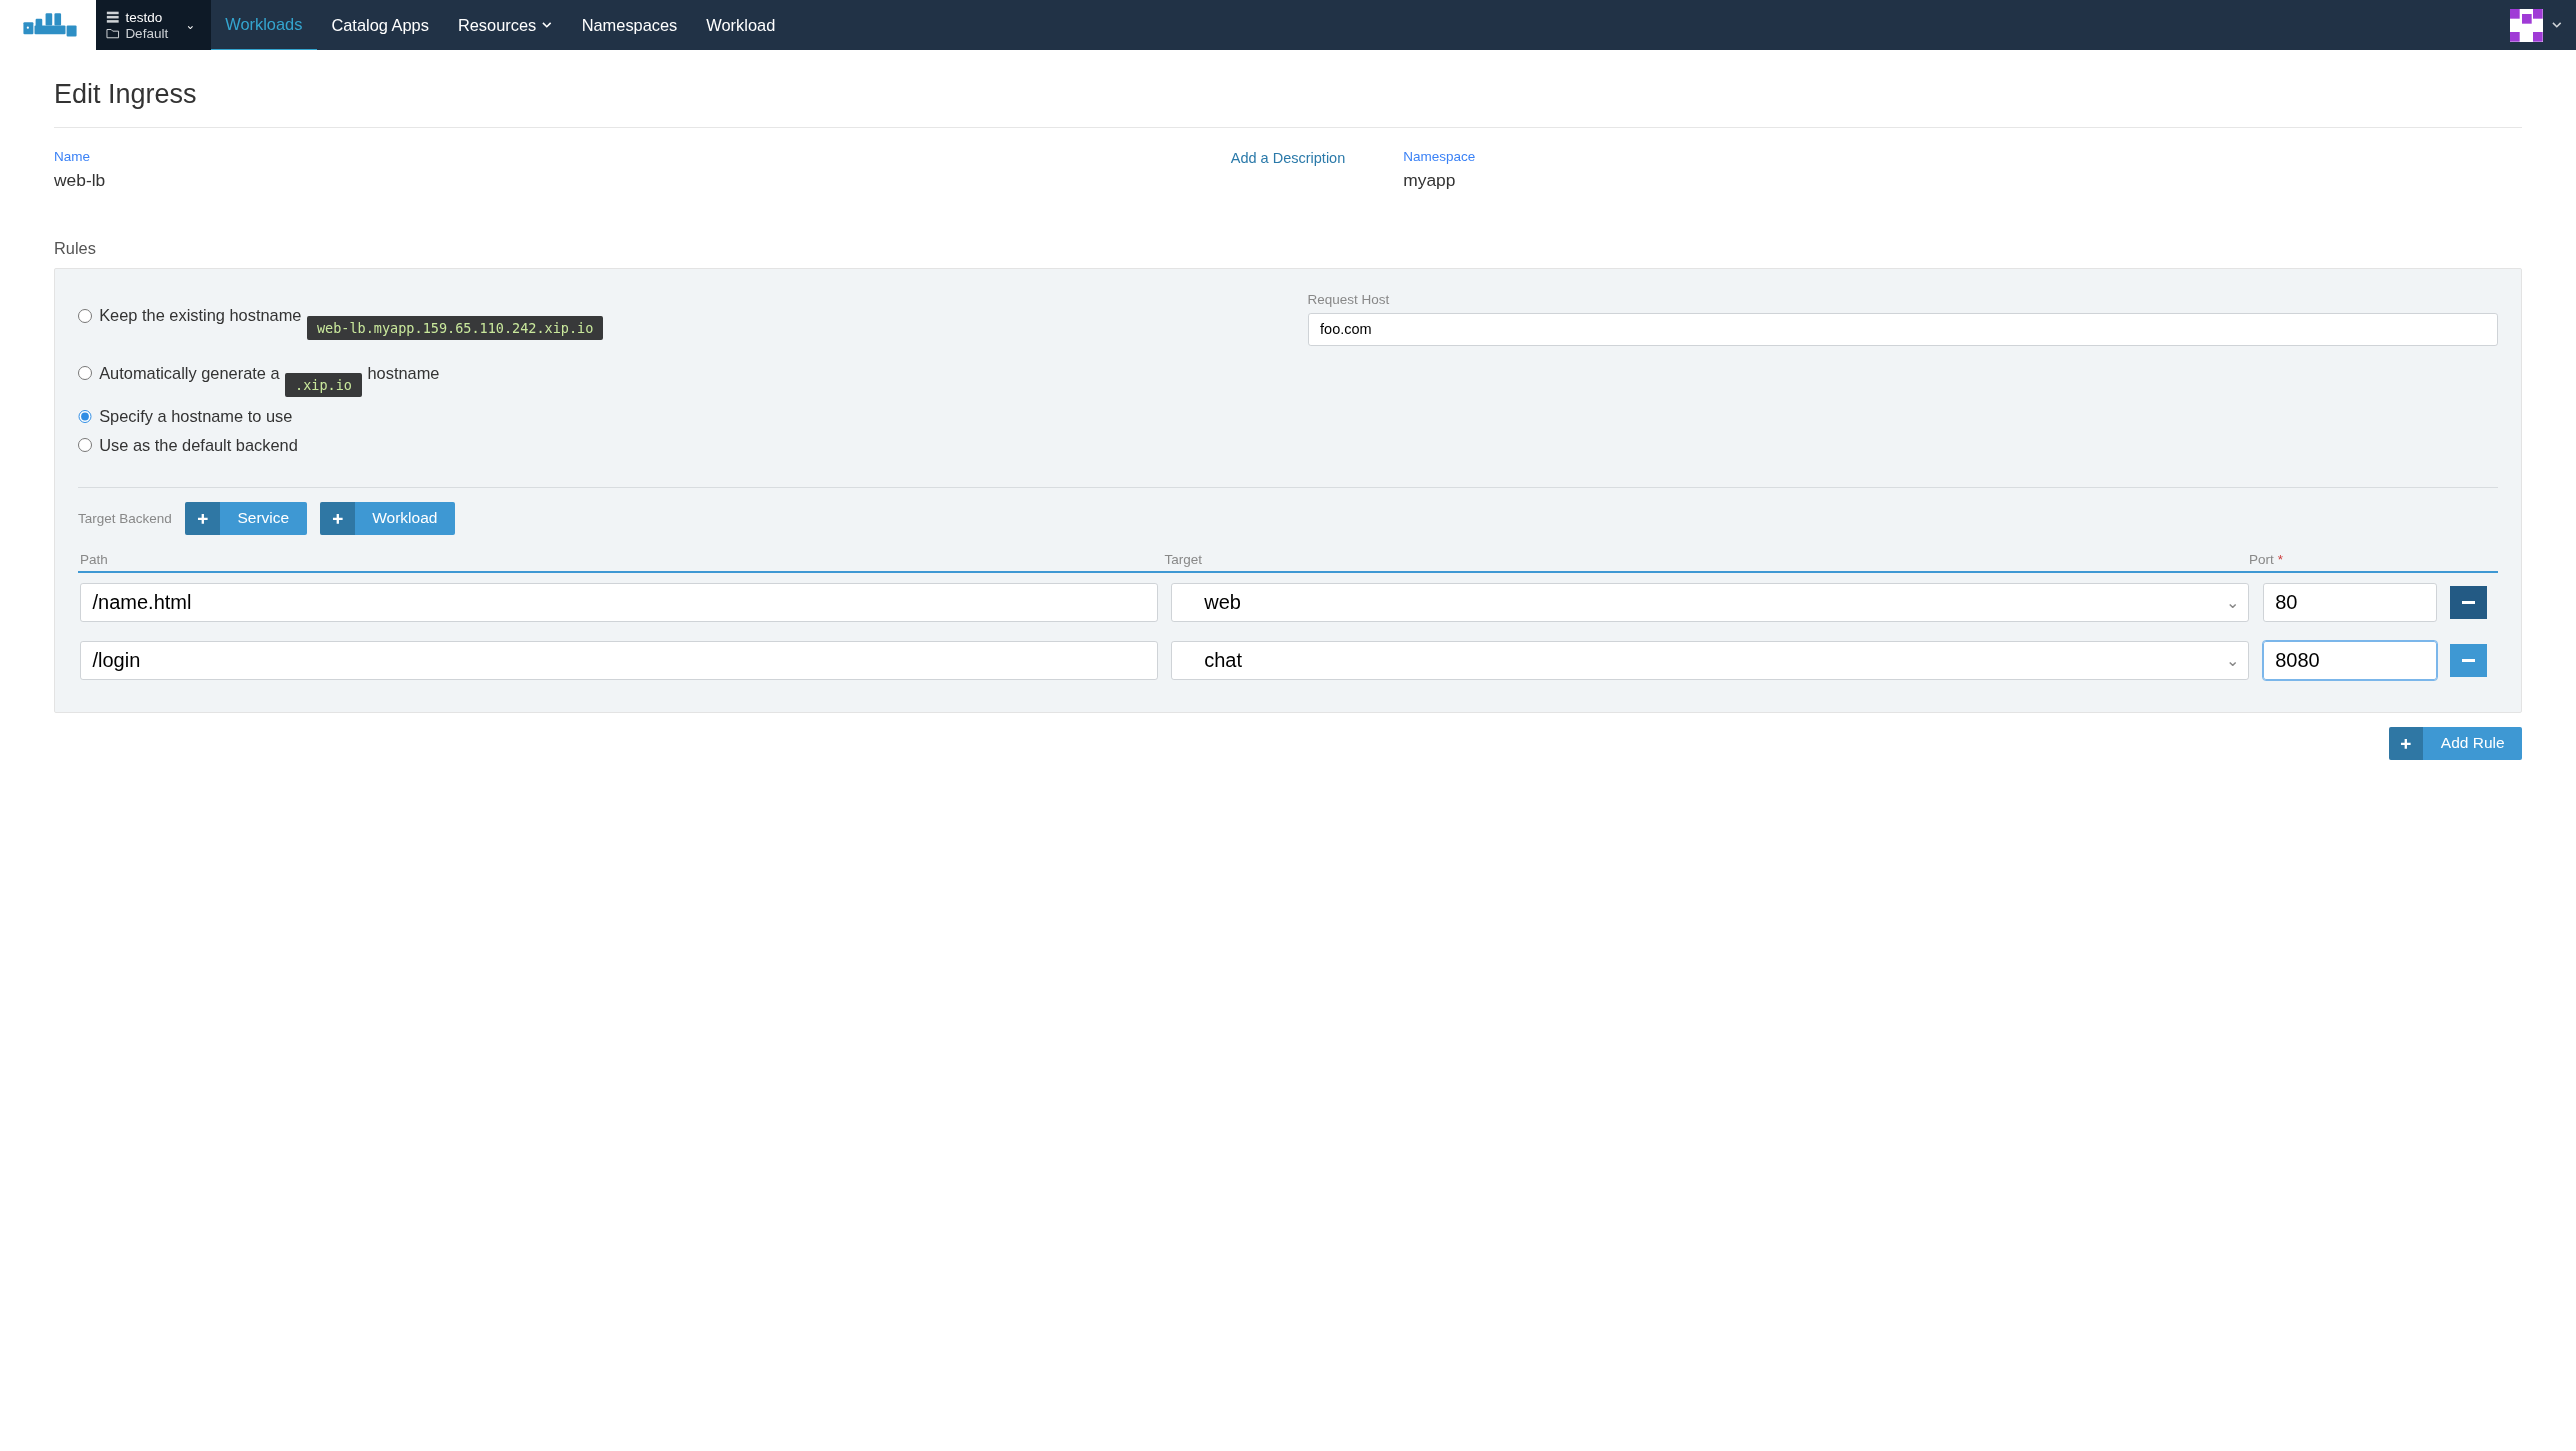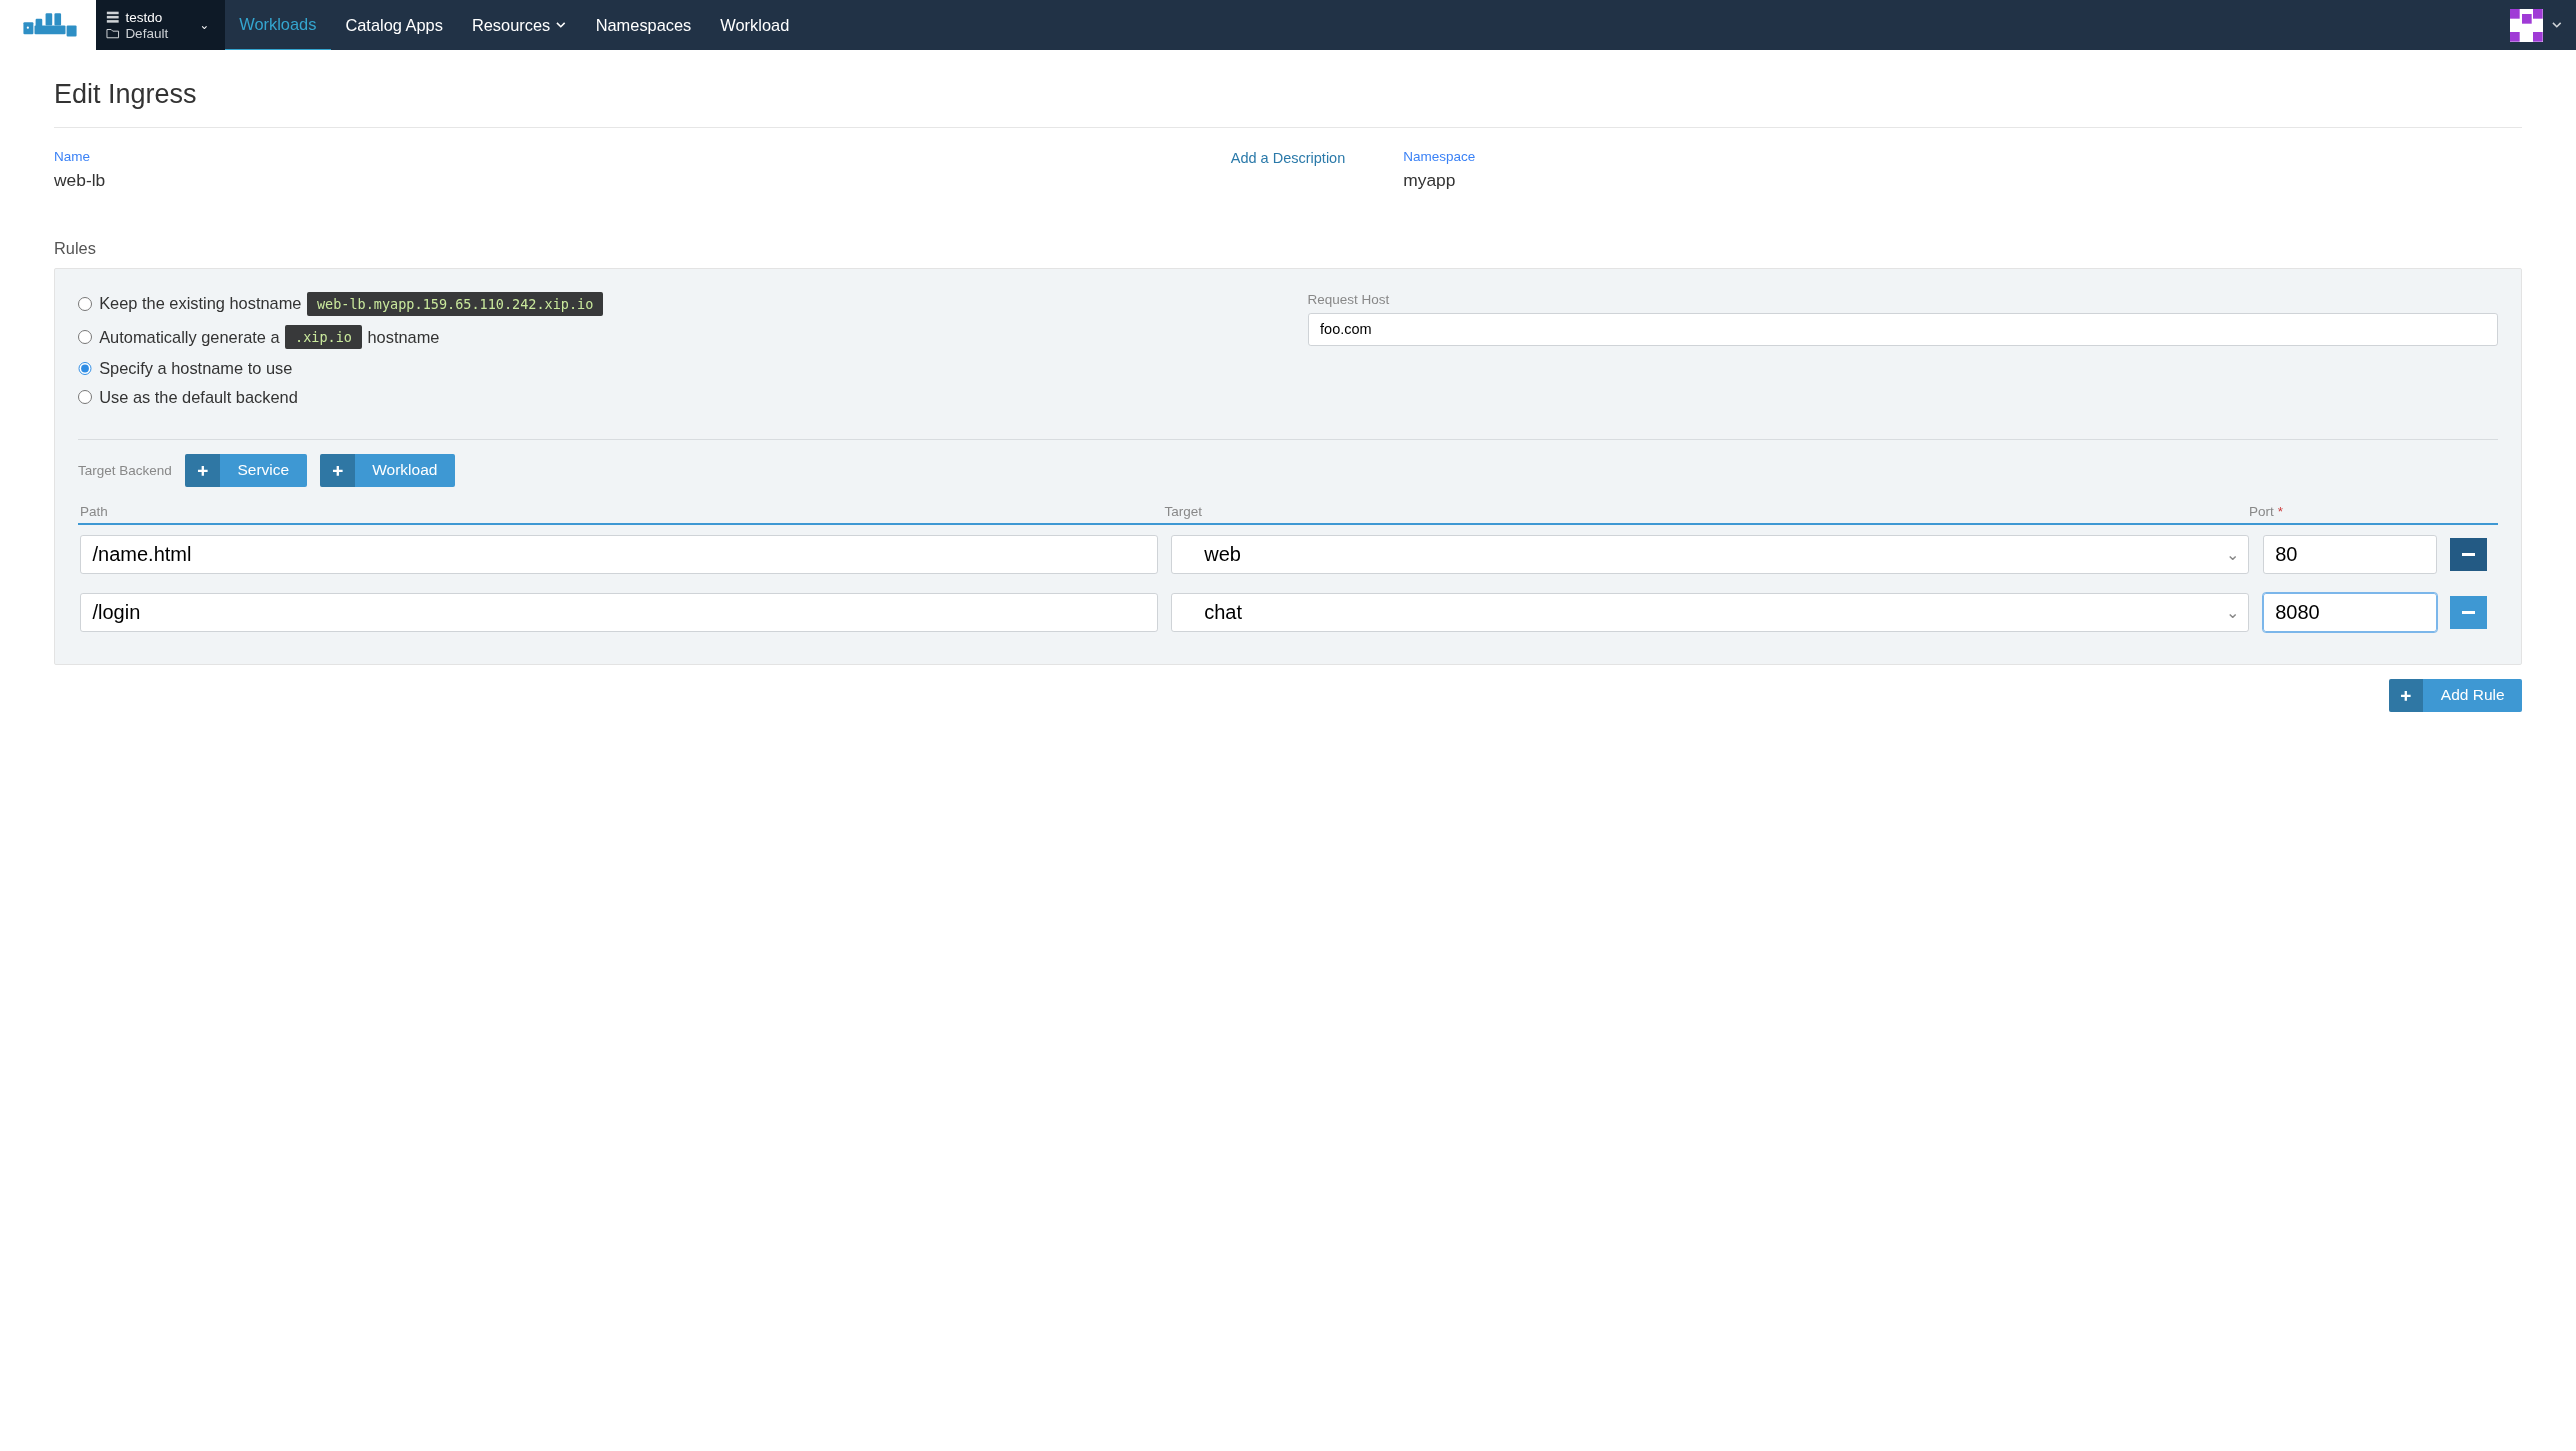--- a/index.html
+++ b/index.html
@@ -2,21 +2,21 @@
 <html><head>
 <meta charset="utf-8">
 <style>
 * { box-sizing: border-box; margin: 0; padding: 0; }
 body { font-family: -apple-system, BlinkMacSystemFont, "Segoe UI", Helvetica, Arial, sans-serif; color: #333; background: #fff; }
 
 
 .topnav { display: flex; align-items: stretch; background: #213246; color: #fff; height: 50px; }
 .logo-box { display: flex; align-items: center; padding: 0 17.4px 0 21px; background: #fff; }
 .logo-box svg { width: 58px; height: 31px; }
-.project-box { display: flex; align-items: center; background: #0e1a27; padding: 0 15.5px 0 9.7px; gap: 14px; cursor: pointer; }
+.project-box { display: flex; align-items: center; background: #0e1a27; padding: 0 15.5px 0 9.7px; gap: 0; cursor: pointer; }
 .project-lines { display: flex; flex-direction: column; gap: 1px; }
 .project-line { display: flex; align-items: center; gap: 5.8px; font-size: 13.5px; color: #fff; }
 .project-line.sub { color: #cfd3d7; font-size: 13.5px; }
 .project-caret { color: #fff; font-size: 11.6px; margin-left: 17.4px; }
 
 .nav-items { display: flex; align-items: stretch; }
 .nav-item { display: flex; align-items: center; padding: 0 14.5px; font-size: 16.4px; color: #fff; cursor: pointer; }
 .nav-item.active { color: #34a5cf; border-bottom: 1.9px solid #34a5cf; }
 .nav-item svg { margin-left: 4.8px; }
 
@@ -44,21 +44,21 @@
 .section-title { font-size: 16.4px; color: #555; margin-bottom: 9.7px; }
 
 .rules-box { background: #f1f4f6; border: 1px solid #e3e3e3; padding: 23px; border-radius: 1.9px; }
 .rules-top { display: flex; gap: 39px; }
 .rules-left { flex: 1; }
 .rules-right { flex: 1; }
 
 .radio-row { display: flex; align-items: center; gap: 7.7px; margin-bottom: 9.7px; font-size: 16.4px; color: #333; }
 .radio-row input[type=radio] { width: 13.5px; height: 13.5px; accent-color: #2f8de4; cursor: pointer; }
 .radio-row label { cursor: pointer; display: flex; align-items: center; gap: 5.8px; }
-.code-chip { background: #38393a; color: #c9e89c; font-family: Menlo, Consolas, monospace; font-size: 13.5px; padding: 3.9px 9.7px; border-radius: 1.9px; }
+.code-chip { background: #38393a; color: #c9e89c; font-family: Menlo, Consolas, monospace; font-size: 13.5px; padding: 3.9px 9.7px; border-radius: 1.9px; margin-top: 24px; }
 
 .field-label { font-size: 13.5px; color: #888; margin-bottom: 5.8px; }
 .text-input { width: 100%; padding: 7.7px 11.6px; font-size: 14.5px; border: 1px solid #cfd3d7; border-radius: 2.9px; background: #fff; }
 
 .inner-hr { border: none; border-top: 1px solid #d8dcdf; margin: 23px 0 13.5px; }
 
 .tb-row { display: flex; align-items: center; gap: 13.5px; }
 .tb-label { font-size: 13.5px; color: #888; }
 .btn { display: inline-flex; align-items: stretch; border: none; cursor: pointer; font-size: 15.5px; color: #fff; border-radius: 1.9px; overflow: hidden; }
 .btn .plus-part { background: #2f77a4; padding: 7.7px 11.6px; display: flex; align-items: center; }

